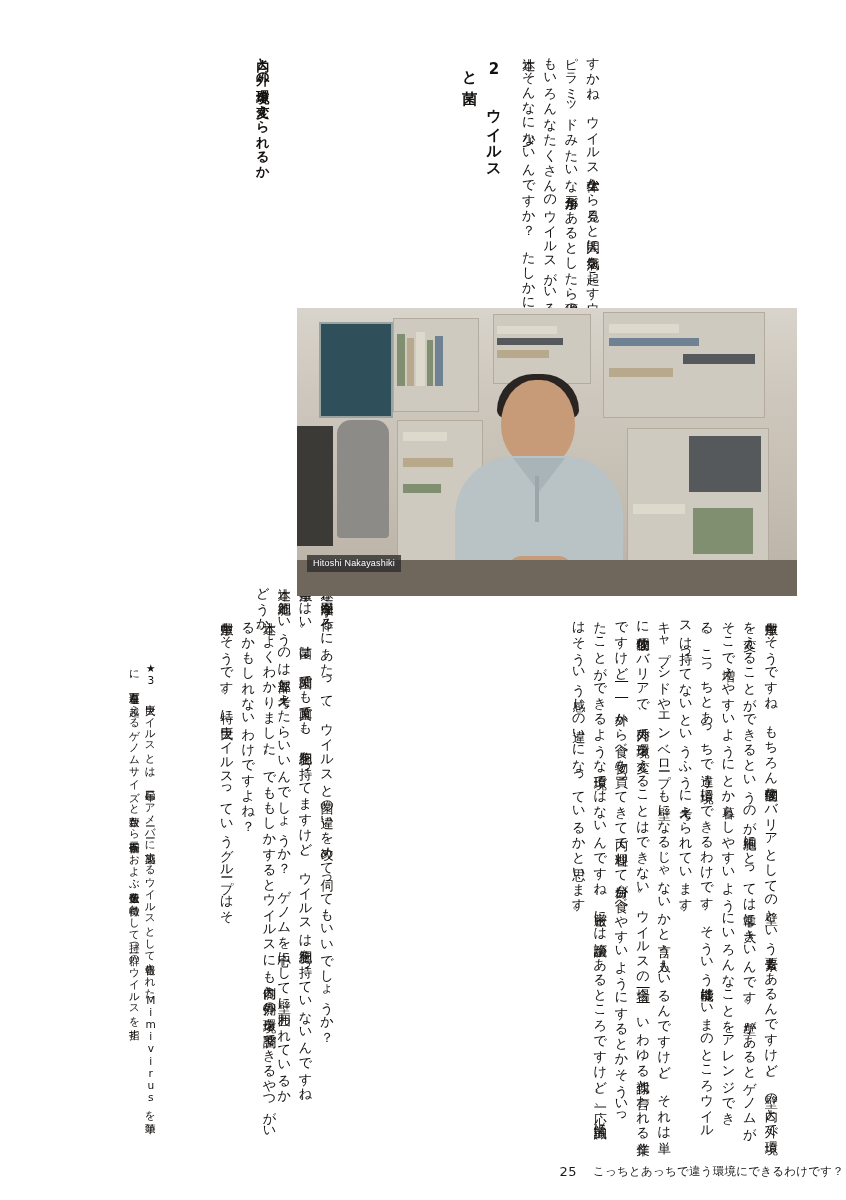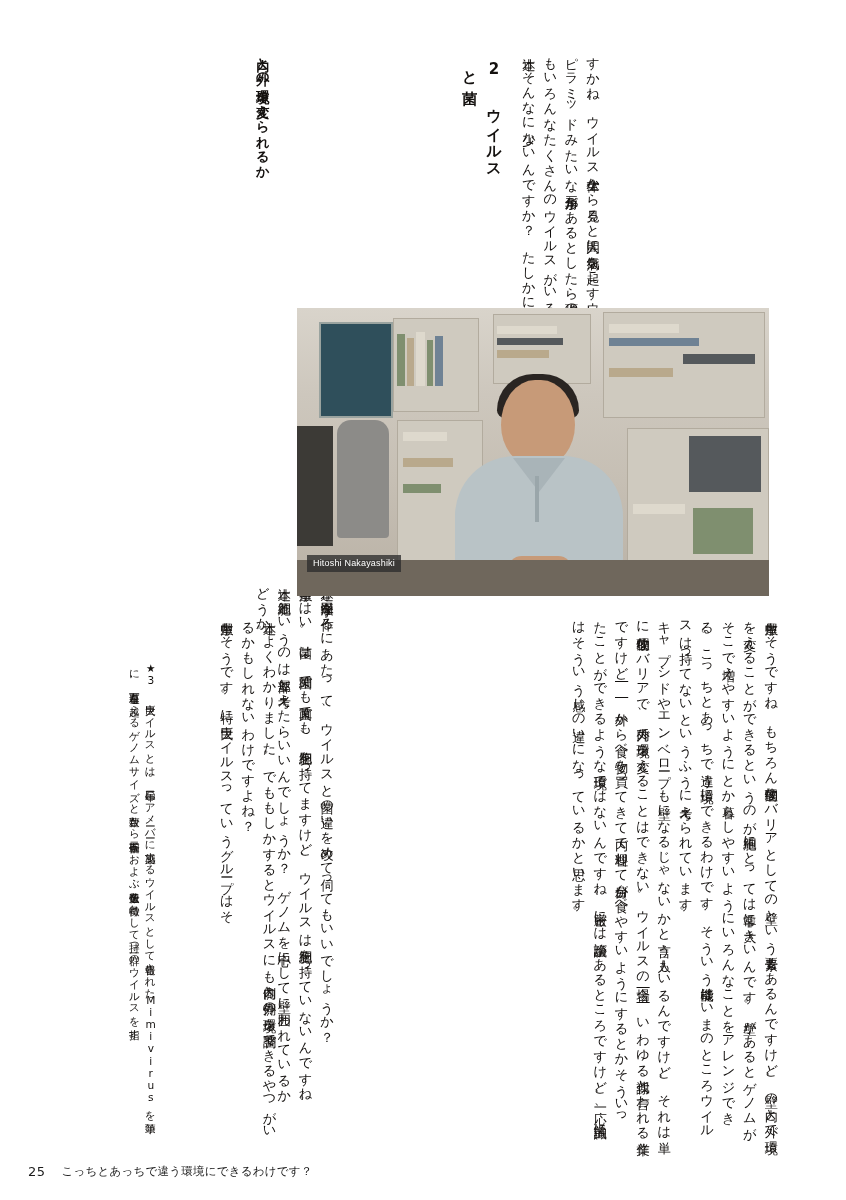--- a/index.html
+++ b/index.html
@@ -77,20 +77,21 @@
 
   
   #photo-figure {
     position: absolute;
     left: 297px;
     top: 308px;
     width: 472px;
     height: 288px;
     background: #2b2b2b;
     overflow: hidden;
+    padding-left: 28px;
   }
   .photo-inner {
     position: absolute;
     inset: 0;
     background:
       linear-gradient(180deg, #d9d4cb 0%, #cdc7bd 30%, #c6bfb4 60%, #b9b1a5 100%);
   }
   
   .shelf {
     position: absolute;
@@ -225,28 +226,29 @@
   #footnote .vtext {
     height: 100%;
     font-size: 10.6px;
     line-height: 1.5;
   }
 
   
   #footer {
     position: absolute;
     left: 0;
-    right: 12px;
+    right: 2px;
     bottom: 18px;
     height: 22px;
     display: flex;
     align-items: center;
     padding-left: 28px;
     gap: 16px;
     font-family: "DejaVu Sans", "Liberation Sans", sans-serif;
+    justify-content: flex-end;
   }
   #footer .pageno {
     font-size: 13px;
     color: #1a1a1a;
     letter-spacing: 0.04em;
   }
   #footer .runhead {
     font-size: 11.5px;
     color: #1a1a1a;
     letter-spacing: 0.02em;

